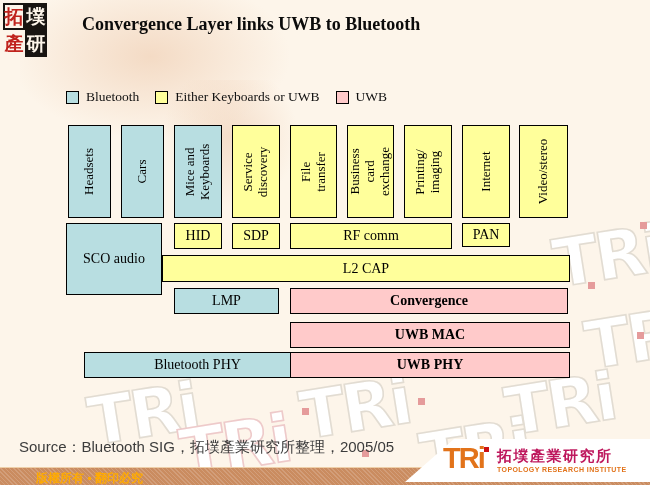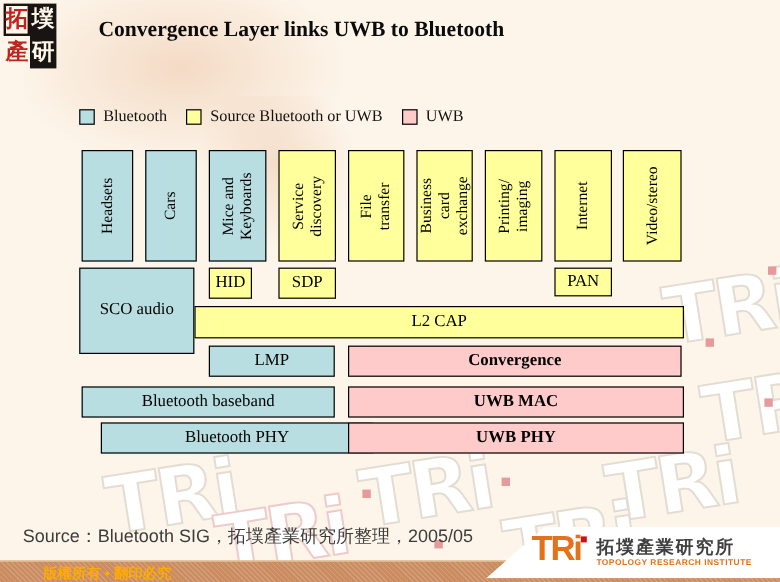--- a/index.html
+++ b/index.html
@@ -42,21 +42,21 @@
   .tb1{left:68px;top:125px;width:43px;height:93px}
   .tb2{left:121px;top:125px;width:43px;height:93px}
   .tb3{left:174px;top:125px;width:48px;height:93px}
   .tb4{left:232px;top:125px;width:48px;height:93px}
   .tb5{left:290px;top:125px;width:47px;height:93px}
   .tb6{left:347px;top:125px;width:47px;height:93px}
   .tb7{left:404px;top:125px;width:48px;height:93px}
   .tb8{left:462px;top:125px;width:48px;height:93px}
   .tb9{left:519px;top:125px;width:49px;height:93px}
   .sco{left:66px;top:223px;width:96px;height:72px}
-  .hid{left:174px;top:223px;width:36px;height:26px}
+  .hid{left:174px;top:223px;width:48px;height:26px}
   .sdp{left:232px;top:223px;width:48px;height:26px}
   .rfc{left:290px;top:223px;width:162px;height:26px}
   .pan{left:462px;top:223px;width:48px;height:24px}
   .avp{left:519px;top:223px;width:49px;height:26px}
   .l2cap{left:162px;top:255px;width:408px;height:27px}
   .lmp{left:174px;top:288px;width:105px;height:26px}
   .conv{left:290px;top:288px;width:278px;height:26px}
   .btb{left:68px;top:322px;width:211px;height:26px}
   .umac{left:290px;top:322px;width:280px;height:26px}
   .btp{left:84px;top:352px;width:227px;height:26px}
@@ -71,21 +71,21 @@
   #copyright{position:absolute;left:36px;top:2px;font-family:"Liberation Sans",sans-serif;
              font-size:12px;font-weight:bold;color:#ffab00;white-space:nowrap;}
   
   #swoosh{position:absolute;right:0;bottom:3px;width:245px;height:43px;background:#fff;
           clip-path:polygon(0 100%, 20% 0, 100% 0, 100% 100%);z-index:4;}
   #tri-wordmark{position:absolute;left:443px;top:444px;z-index:5;
                 font-family:"Liberation Sans",sans-serif;font-weight:bold;font-size:29px;
                 letter-spacing:-2px;color:#e2731a;line-height:1;}
   #tri-idot{position:absolute;left:484px;top:447px;width:5px;height:5px;background:#cc1111;z-index:6;}
   #brand-zh{position:absolute;left:497px;top:447px;z-index:5;font-weight:bold;font-size:15px;
-            color:#404040;letter-spacing:1.5px;white-space:nowrap;}
+            color:#be185d;letter-spacing:1.5px;white-space:nowrap;}
   #brand-en{position:absolute;left:497px;top:466px;z-index:5;
             font-family:"Liberation Sans",sans-serif;font-size:7px;font-weight:bold;
             color:#e2731a;letter-spacing:.4px;white-space:nowrap;}
 </style>
 </head>
 <body>
 
 <div id="slide">
 
   <div class="blob blob1"></div>
@@ -114,21 +114,21 @@
 
   <div id="title">Convergence Layer links UWB to Bluetooth</div>
 
   <div id="legend">
     <div class="lgitem">
       <span class="sq blue"></span>
       <span>Bluetooth</span>
     </div>
     <div class="lgitem">
       <span class="sq yellow"></span>
-      <span>Source Bluetooth or UWB</span>
+      <span>Either Keyboards or UWB</span>
     </div>
     <div class="lgitem">
       <span class="sq pink"></span>
       <span>UWB</span>
     </div>
   </div>
 
   <div class="dbox blue tb1">
     <span class="vlabel">Headsets</span>
     </div>
@@ -158,25 +158,25 @@
   <div class="dbox yellow tb8">
     <span class="vlabel">Internet</span>
     </div>
   <div class="dbox yellow tb9">
     <span class="vlabel">Video/stereo</span>
     </div>
 
   <div class="dbox blue sco">SCO audio</div>
   <div class="dbox yellow hid">HID</div>
   <div class="dbox yellow sdp">SDP</div>
+  <div class="dbox yellow rfc">RF comm</div>
   <div class="dbox yellow pan">PAN</div>
   <div class="dbox yellow l2cap">L2 CAP</div>
   <div class="dbox blue lmp">LMP</div>
   <div class="dbox pink conv">Convergence</div>
-  <div class="dbox blue btb">Bluetooth baseband</div>
   <div class="dbox pink umac">UWB MAC</div>
   <div class="dbox blue btp">Bluetooth PHY</div>
   <div class="dbox pink uphy">UWB PHY</div>
 
   <div id="source">Source：Bluetooth SIG，拓墣產業研究所整理，2005/05</div>
 
   <div id="bar">
     <div id="copyright">版權所有 ▪ 翻印必究</div>
   </div>
 

